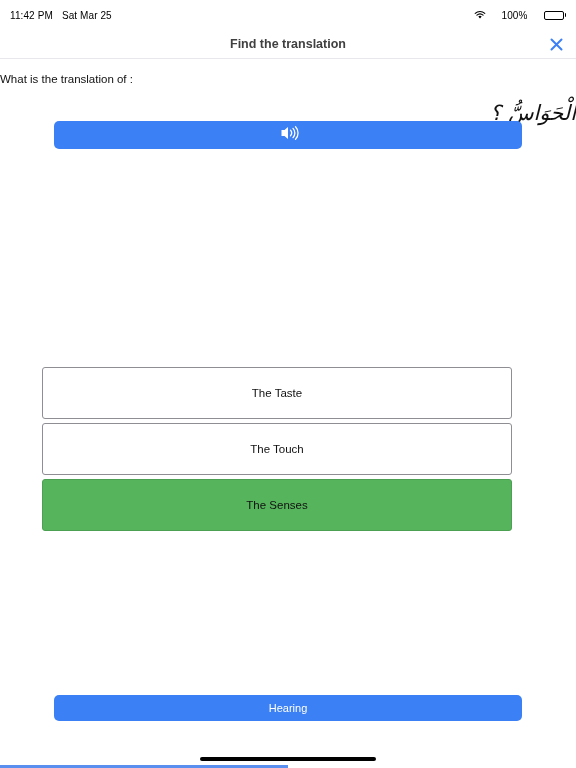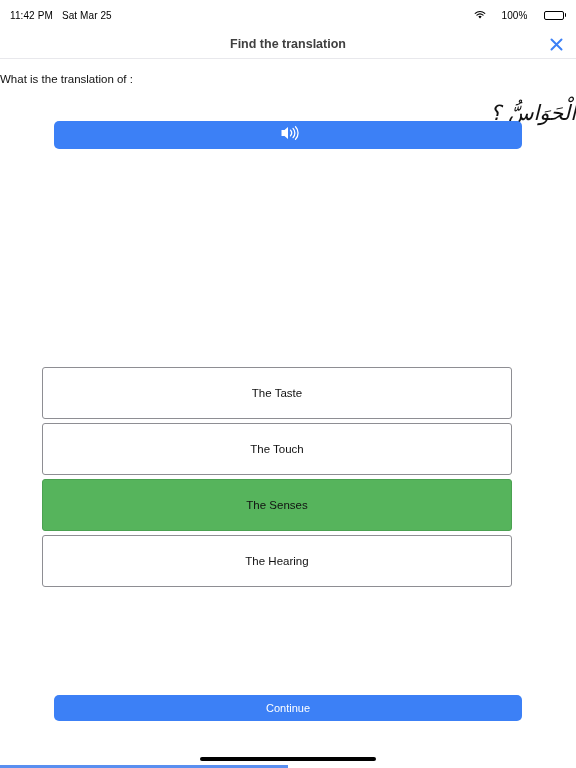--- a/index.html
+++ b/index.html
@@ -255,25 +255,22 @@
 <div class="options">
   <div class="option">
     <span>The Taste</span>
   </div>
   <div class="option">
     <span>The Touch</span>
   </div>
   <div class="option selected">
     <span>The Senses</span>
   </div>
-  <div class="option">
-    <span>The Hearing</span>
-  </div>
 </div>
 
 <div class="continue-button">
-  <span>Continue</span>
+  <span>Hearing</span>
 </div>
 
 <div class="home-indicator"></div>
 <div class="progress-track">
   <div class="progress-fill" style="width: 50%; background: rgb(90, 143, 240);"></div>
 </div>
 
 </body></html>

